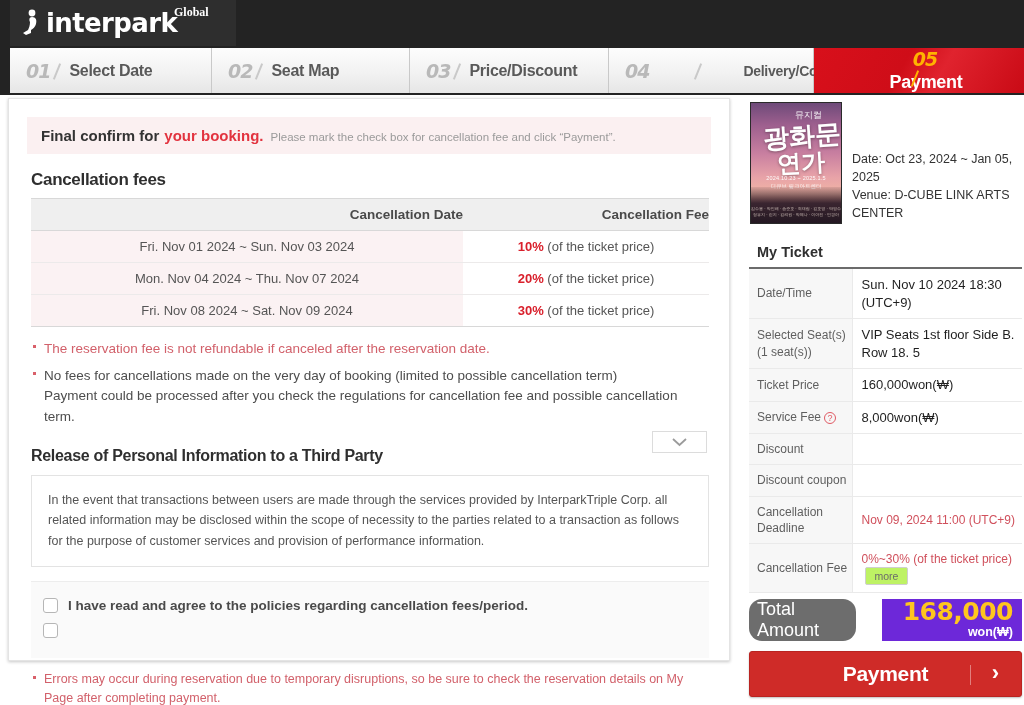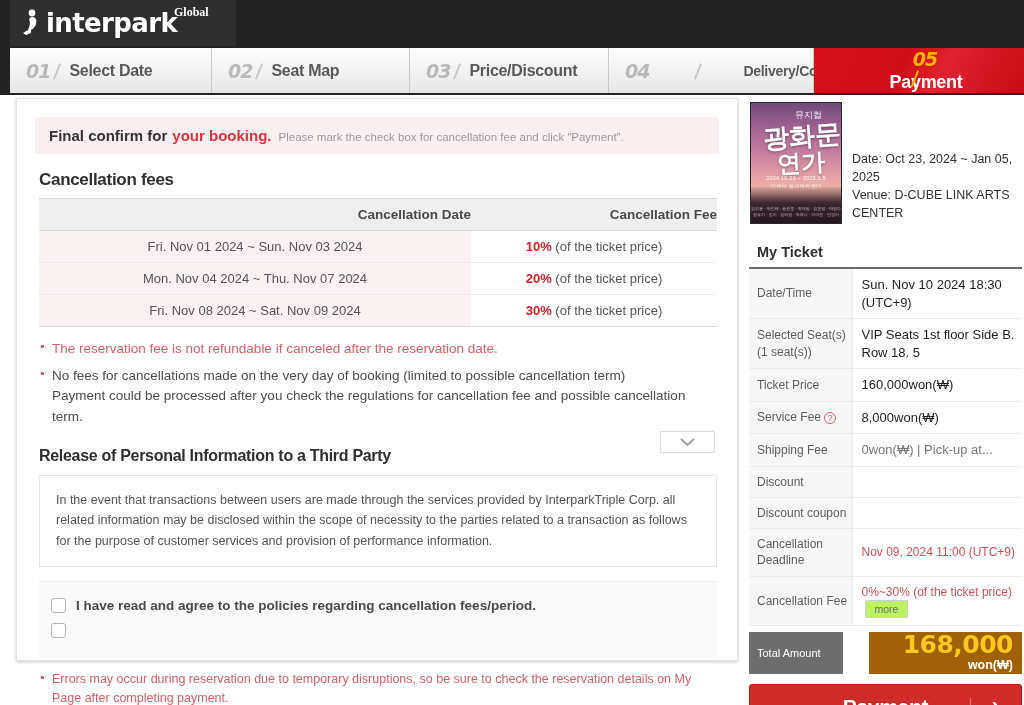--- a/index.html
+++ b/index.html
@@ -73,21 +73,21 @@
   .step.active .num{ color:#ffb300; }
   .step.active .slash::after{ background:#ffb300; }
   .step.active .label{ color:#fff; font-size:18px; margin-left:14px; }
   .step.active::before{
     content:""; position:absolute; left:-1px; top:0; width:0; height:0;
     border-left:0 solid transparent;
   }
 
   
   .card{
-    position:absolute; left:16px; top:98px; width:722px; height:563px;
+    position:absolute; left:8px; top:98px; width:722px; height:563px;
     background:#fff;
     box-shadow:0 1px 3px rgba(0,0,0,.22);
     border:1px solid #e4e4e4;
   }
   .notice-bar{
     margin:18px 18px 0 18px; background:#fbf0f1; padding:10px 14px;
     display:flex; align-items:baseline; gap:0px;
   }
   .notice-strong{ font-size:15px; font-weight:700; color:#333; }
   .notice-red{ font-size:15px; font-weight:700; color:#e2333f; margin-left:5px;}
@@ -238,25 +238,25 @@
   }
   .more-btn{
     display:inline-block; border:1px solid #cfcfcf; background:#bef264;
     font-size:10.5px; color:#6b6b6b; padding:1px 9px; border-radius:2px;
     vertical-align:middle; margin-left:3px;
   }
   .total-row{
     display:flex; margin:6px 0 0 4px; width:273px; height:42px;
   }
   .total-lbl{
-    width:94px; background:#6d6d6d; color:#fff; font-size:11px;
-    display:flex; align-items:center; padding-left:8px;
+    width:107px; background:#6d6d6d; color:#fff; font-size:18px;
+    display:flex; align-items:center; padding-left:8px;border-radius:13px;
   }
   .total-val{
-    flex:1; background:#a16207; position:relative;margin-left:26px;
+    flex:1; background:#6d28d9; position:relative;margin-left:26px;
   }
   .total-val .big{
     position:absolute; right:9px; top:-2px; color:#ffc61e; font-size:25px;
     font-weight:700; letter-spacing:-0.5px; font-family:"DejaVu Sans", sans-serif;
   }
   .total-val .won{
     position:absolute; right:9px; bottom:2px; color:#fff; font-size:12.5px;
     font-weight:700;
   }
   .pay-btn{
@@ -435,24 +435,20 @@
           </tr>
           <tr>
             <th>Ticket Price</th>
             <td>160,000won(₩)</td>
           </tr>
           <tr>
             <th><span>Service Fee</span><span class="qmark">?</span></th>
             <td>8,000won(₩)</td>
           </tr>
           <tr>
-            <th>Shipping Fee</th>
-            <td class="muted">0won(₩) | Pick-up at...</td>
-          </tr>
-          <tr>
             <th>Discount</th>
             <td></td>
           </tr>
           <tr>
             <th style="white-space:pre-line">Discount coupon</th>
             <td></td>
           </tr>
           <tr>
             <th style="white-space:pre-line">Cancellation Deadline</th>
             <td class="red">Nov 09, 2024 11:00 (UTC+9)</td>

